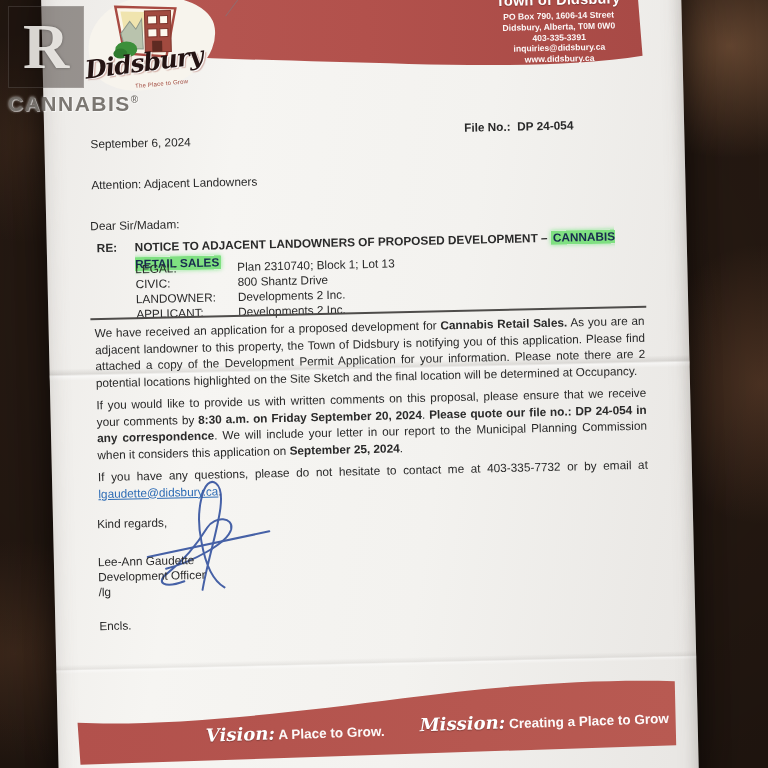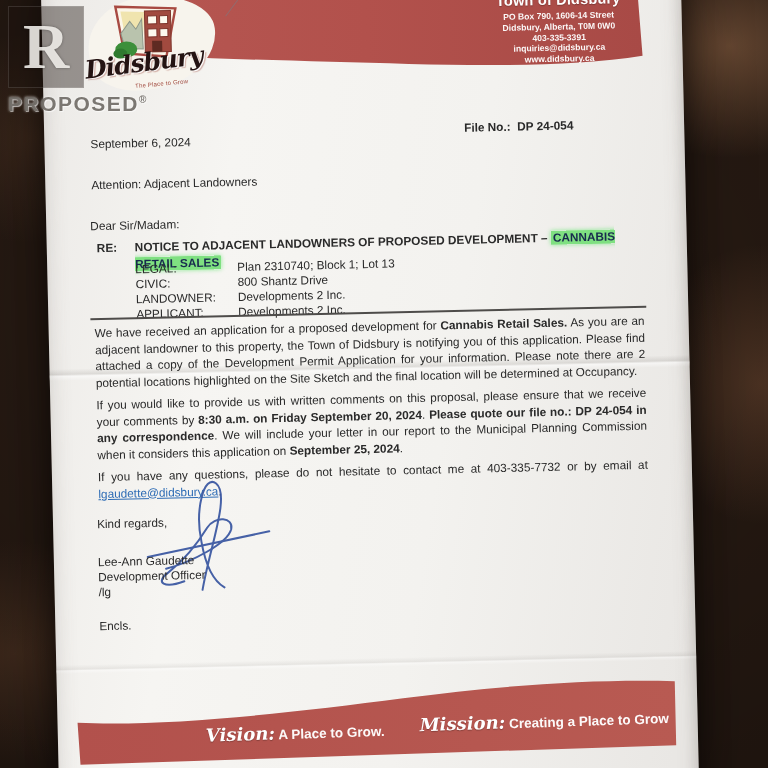--- a/index.html
+++ b/index.html
@@ -201,16 +201,16 @@
 
     <div class="crease1"></div>
     <div class="crease2"></div>
     <div class="inner-shade"></div>
   </div>
 
   <div class="watermark">
     <div class="r-box">
         <span>R</span>
       </div>
-    <div class="r-word"><span>PROPOSED</span><sup>®</sup></div>
+    <div class="r-word"><span>CANNABIS</span><sup>®</sup></div>
   </div>
 
 </div>
 
 </body></html>

